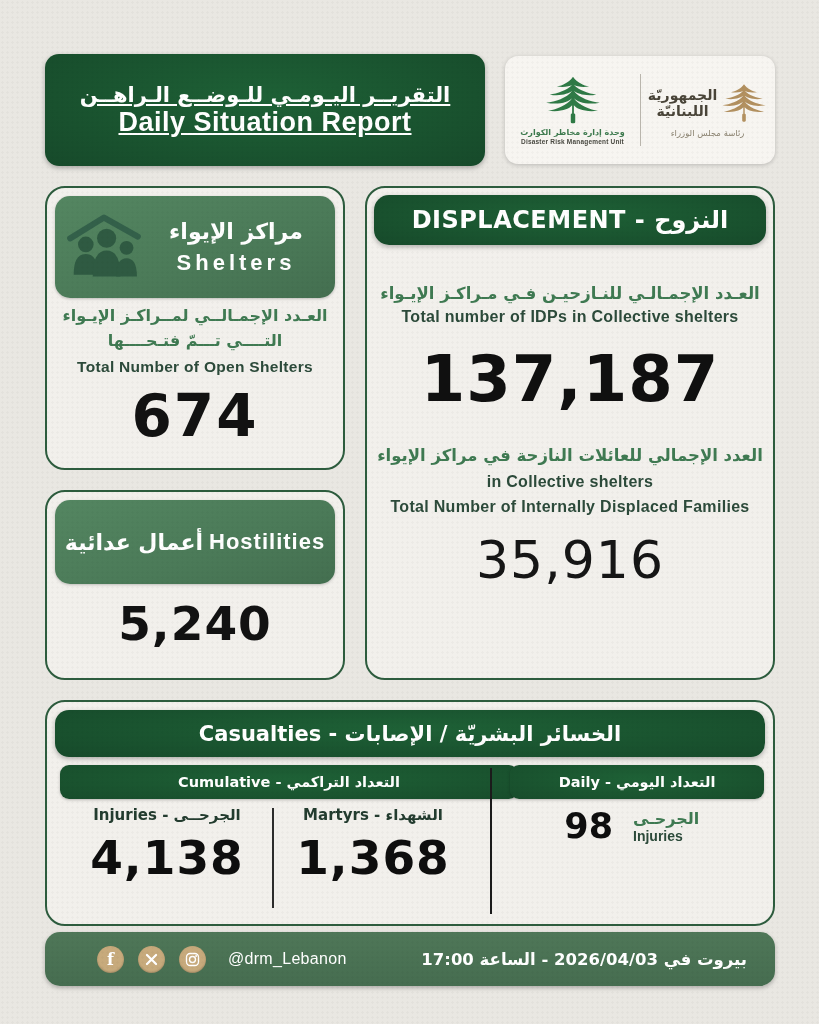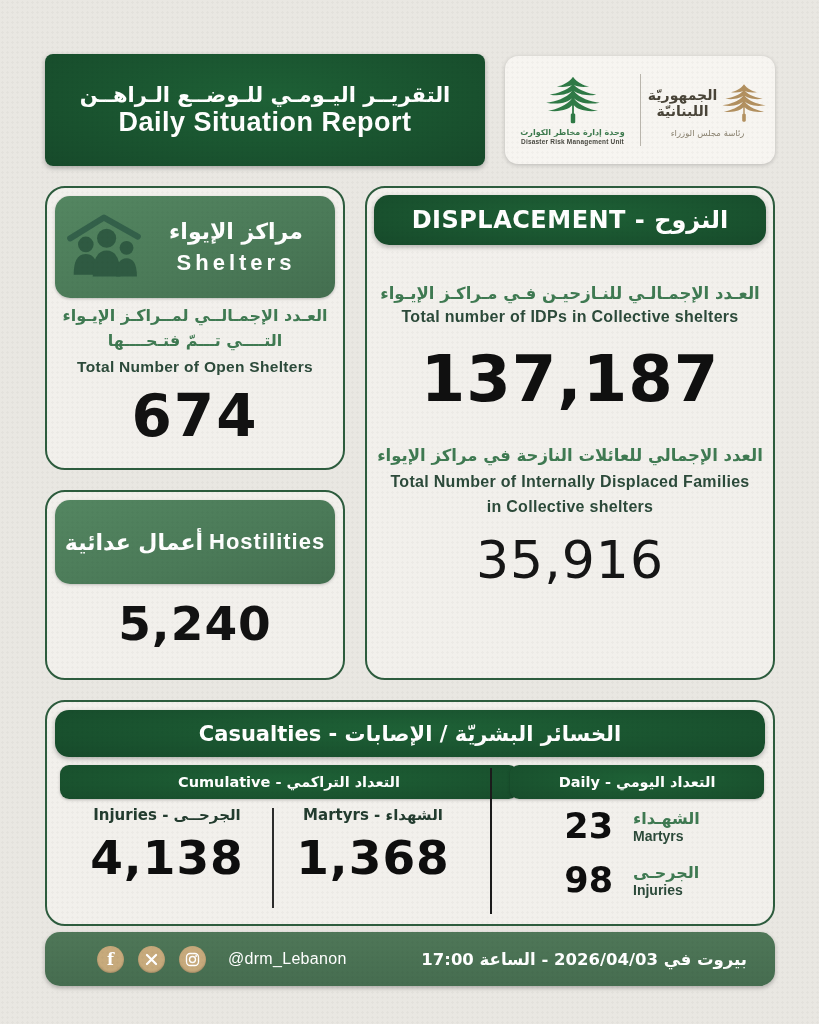--- a/index.html
+++ b/index.html
@@ -20,22 +20,22 @@
 
   
   .banner-dark{
     background:radial-gradient(ellipse 120% 150% at 50% 40%, #1e6136 0%, #174b2b 55%, #113722 100%);
     color:#fff;
     box-shadow:0 2px 5px rgba(0,0,0,.28);
   }
 
   
   .title-banner{
-    left:45px; top:54px; width:440px; height:112px; border-radius:8px;
-    display:flex; flex-direction:column; justify-content:center; align-items:center; gap:0;
+    left:45px; top:54px; width:440px; height:112px; border-radius:14px;
+    display:flex; flex-direction:column; justify-content:center; align-items:center; gap:0;text-decoration:underline;
   }
   .title-ar{ font-size:21px; font-weight:bold; letter-spacing:.5px; }
   .title-en{ font-size:27px; font-weight:bold; letter-spacing:.5px; }
 
   .logo-panel{
     left:505px; top:56px; width:270px; height:108px; background:#f7f5f1;
     border-radius:13px; box-shadow:0 1px 4px rgba(0,0,0,.2);
     display:flex; align-items:center; justify-content:center; gap:8px; padding:6px 8px;
   }
   .logo-block{ display:flex; flex-direction:column; align-items:center; justify-content:center; width:118px; }
@@ -210,22 +210,22 @@
   <section class="panel displacement">
     <div class="disp-banner banner-dark" dir="ltr">
       <span>DISPLACEMENT - النزوح</span>
     </div>
     <div class="disp-body">
       <div class="ar-label ar" dir="rtl">العـدد الإجمـالـي للنـازحيـن فـي مـراكـز الإيـواء</div>
       <div class="en-label">Total number of IDPs in Collective shelters</div>
       <div class="huge-number">137,187</div>
       <div class="ar-label ar" dir="rtl">العدد الإجمالي للعائلات النازحة في مراكز الإيواء</div>
       <div class="en-label families">
+        <div class="en-line">in Collective shelters</div>
         <div class="en-line">Total Number of Internally Displaced Families</div>
-        <div class="en-line">in Collective shelters</div>
       </div>
       <div class="light-number">35,916</div>
     </div>
   </section>
 
   <section class="panel hostilities">
     <div class="green-header hostilities-header">
       <div class="gh-ar ar" dir="rtl">أعمال عدائية</div>
       <div class="gh-en" style="letter-spacing:1px;">Hostilities</div>
     </div>
@@ -249,27 +249,20 @@
     </div>
     <div class="cum-divider"></div>
     <div class="cum-col martyrs">
       <div class="cum-label" dir="ltr">Martyrs - الشهداء</div>
       <div class="cum-number">1,368</div>
     </div>
 
     <div class="main-divider"></div>
 
     <div class="daily-rows">
-      <div class="daily-row">
-        <div class="daily-number">23</div>
-        <div class="daily-labels">
-          <div class="daily-ar ar">الشهـداء</div>
-          <div class="daily-en">Martyrs</div>
-        </div>
-      </div>
       <div class="daily-row">
         <div class="daily-number">98</div>
         <div class="daily-labels">
           <div class="daily-ar ar">الجرحـى</div>
           <div class="daily-en">Injuries</div>
         </div>
       </div>
     </div>
   </section>
 

